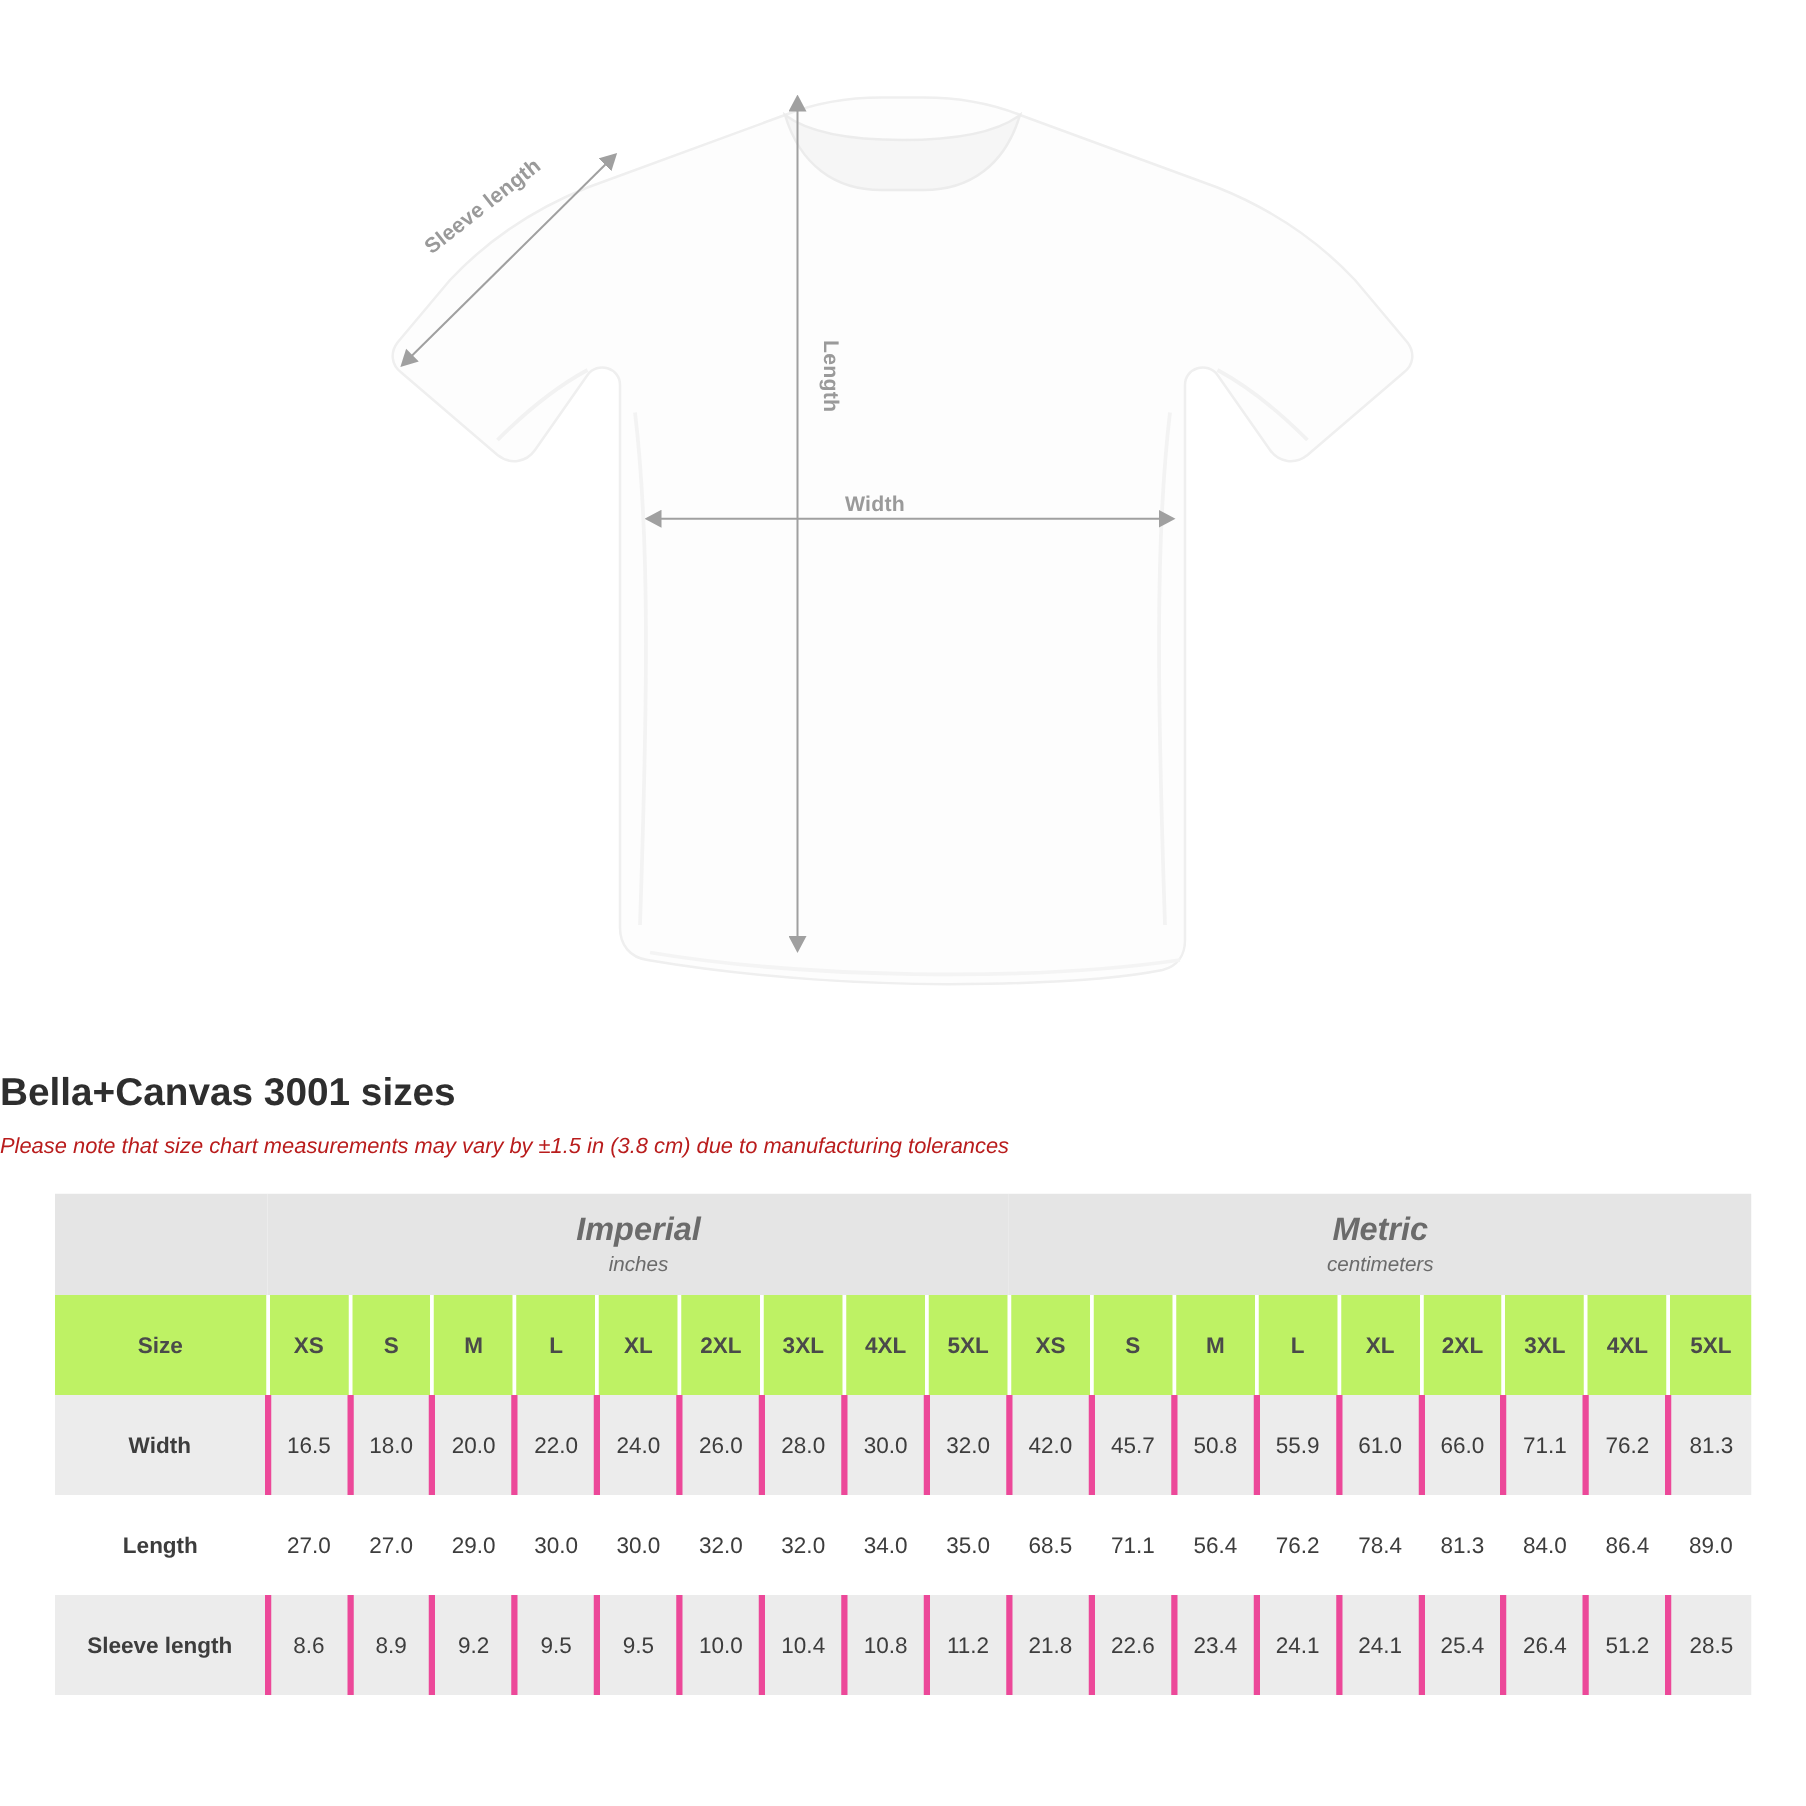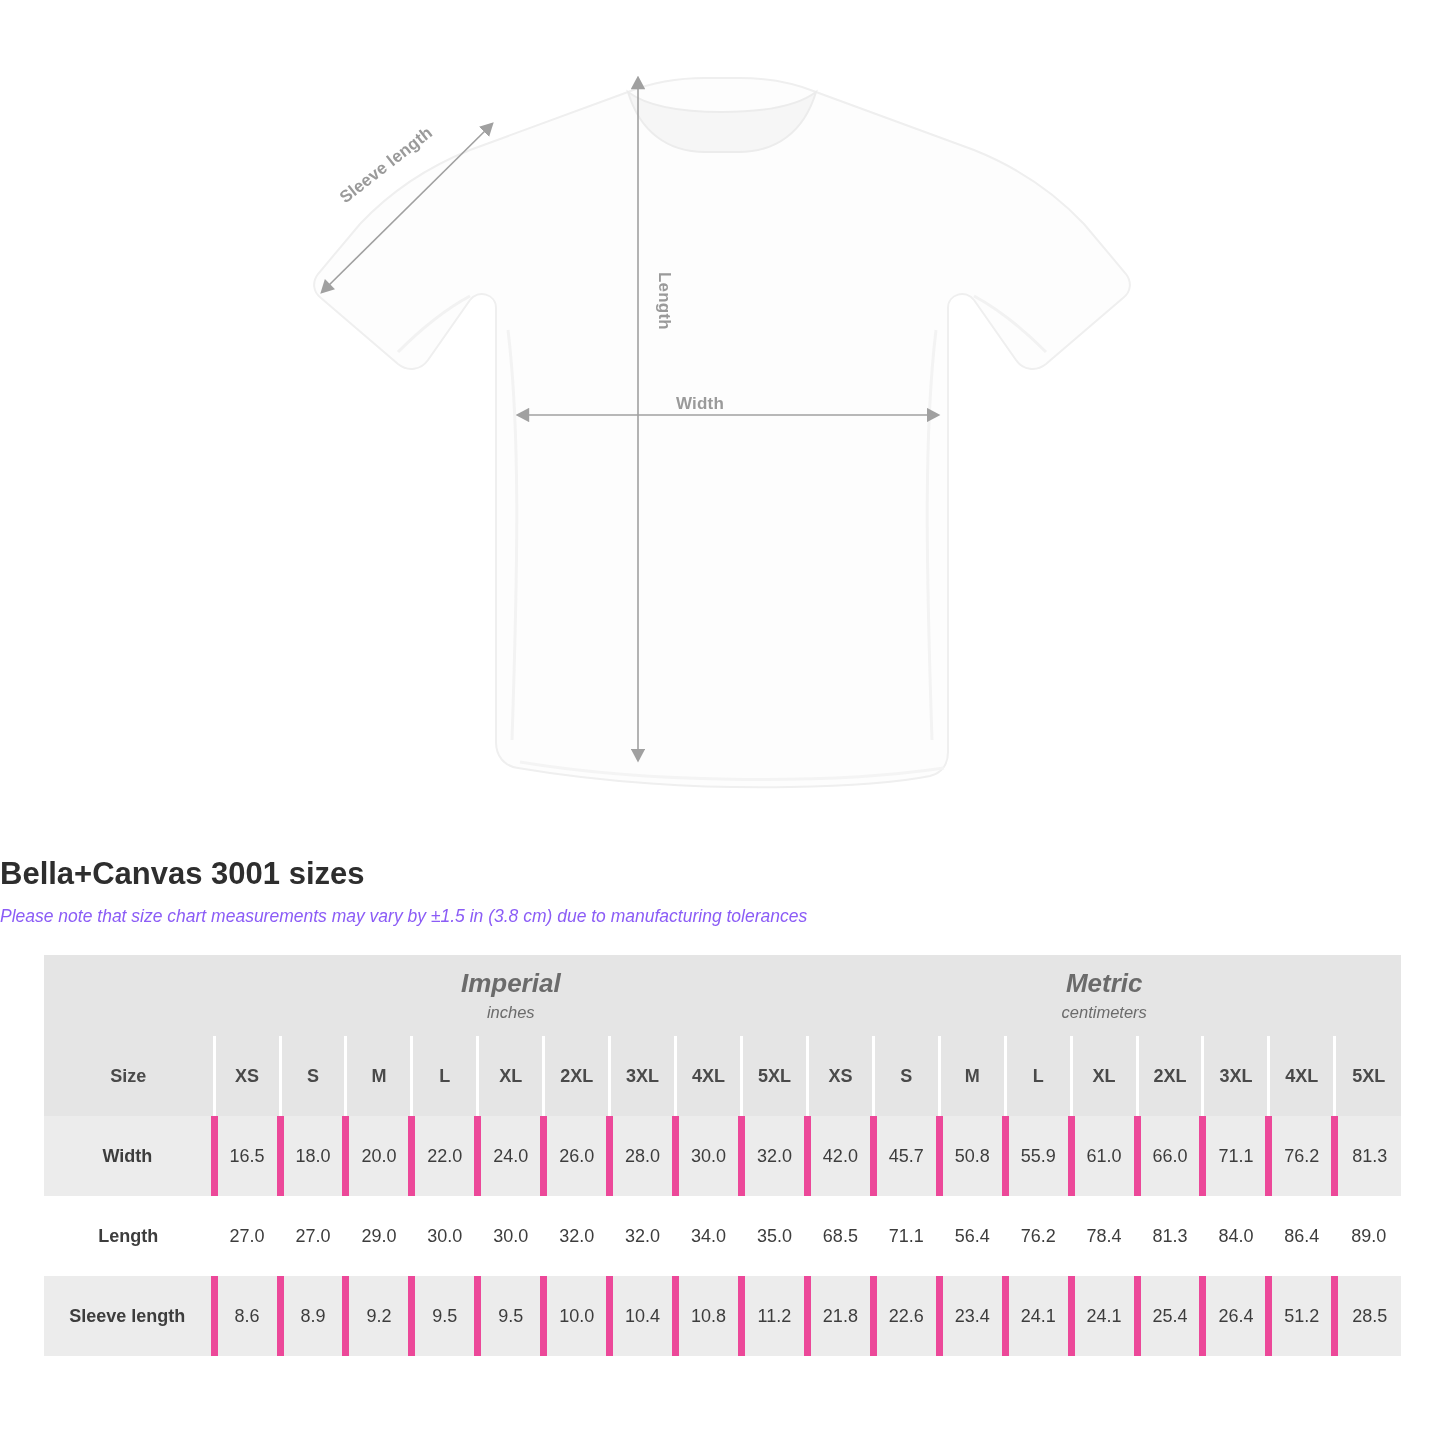--- a/index.html
+++ b/index.html
@@ -65,21 +65,21 @@
   }
   .chart-title {
     font-size: 31px;
     font-weight: bold;
     color: #2e2e2e;
     margin: 0 0 14px 0;
   }
   .chart-note {
     font-size: 17.5px;
     font-style: italic;
-    color: #8b5cf6;
+    color: #b91c1c;
     margin: 0;
   }
 
   
   .table-wrap {
     margin: 28px 44px 0 44px;
   }
   table.size-table {
     width: 1357px;
     border-collapse: collapse;
@@ -103,21 +103,21 @@
     line-height: 1.15;
   }
   .unit-head .unit-sub {
     font-size: 16.5px;
     font-style: italic;
     color: #6b6b6b;
     padding-top: 4px;
   }
   tr.row-header td {
     height: 80px;
-    background: #e5e5e5;
+    background: #bef264;
     font-size: 18px;
     font-weight: bold;
     color: #4a4a4a;
   }
   tr.row-band td {
     height: 80px;
     background: #ececec;
     font-size: 18px;
     color: #3d3d3d;
   }
@@ -129,21 +129,21 @@
   }
   td.rowlabel {
     font-weight: bold;
     color: #4a4a4a;
     font-size: 18px;
   }
   td.cell-sep {
     border-left: 3px solid #ffffff;
   }
   tr.row-band td.cell-sep {
-    border-left: 7px solid #ec4899;
+    border-left: 5px solid #ec4899;
   }
   .col-label { width: 170px; }
   .col-val { width: 65.9px; }
 </style>
 </head>
 <body>
 
 <div class="page">
 
   <div class="illustration">

